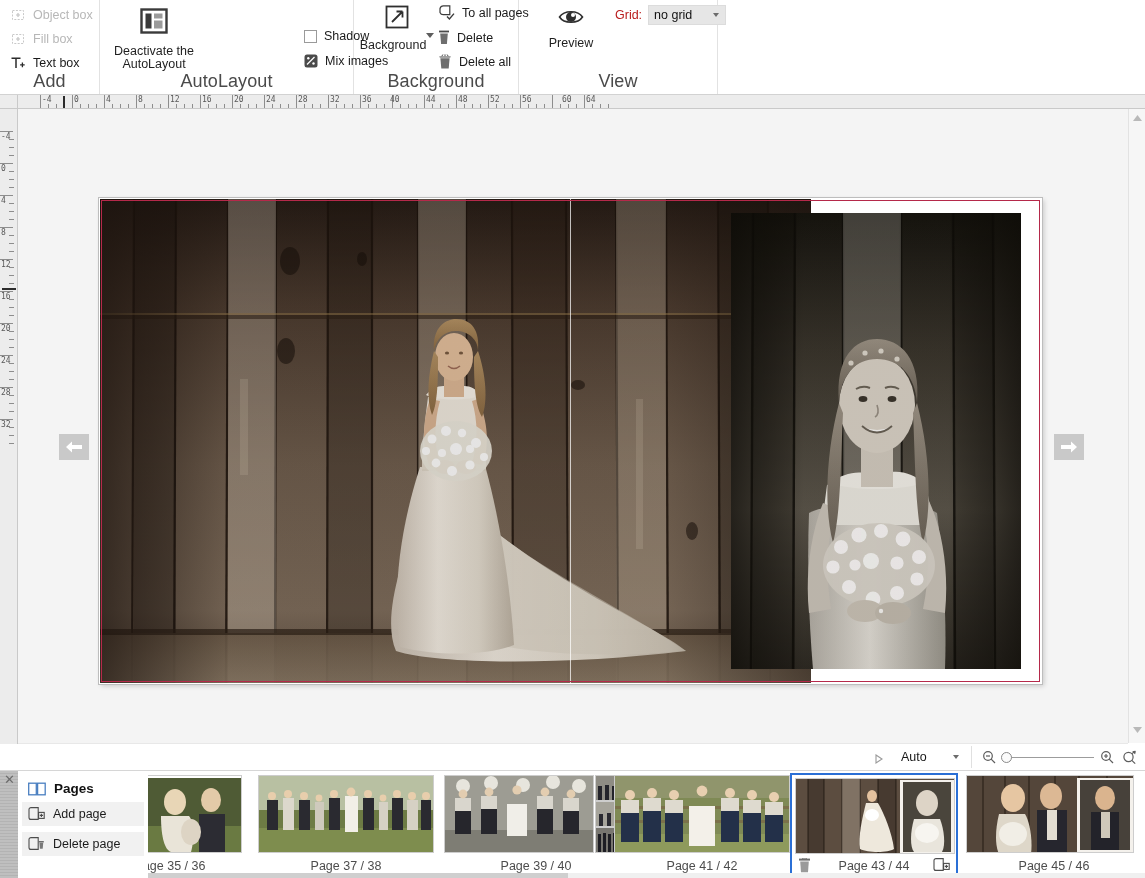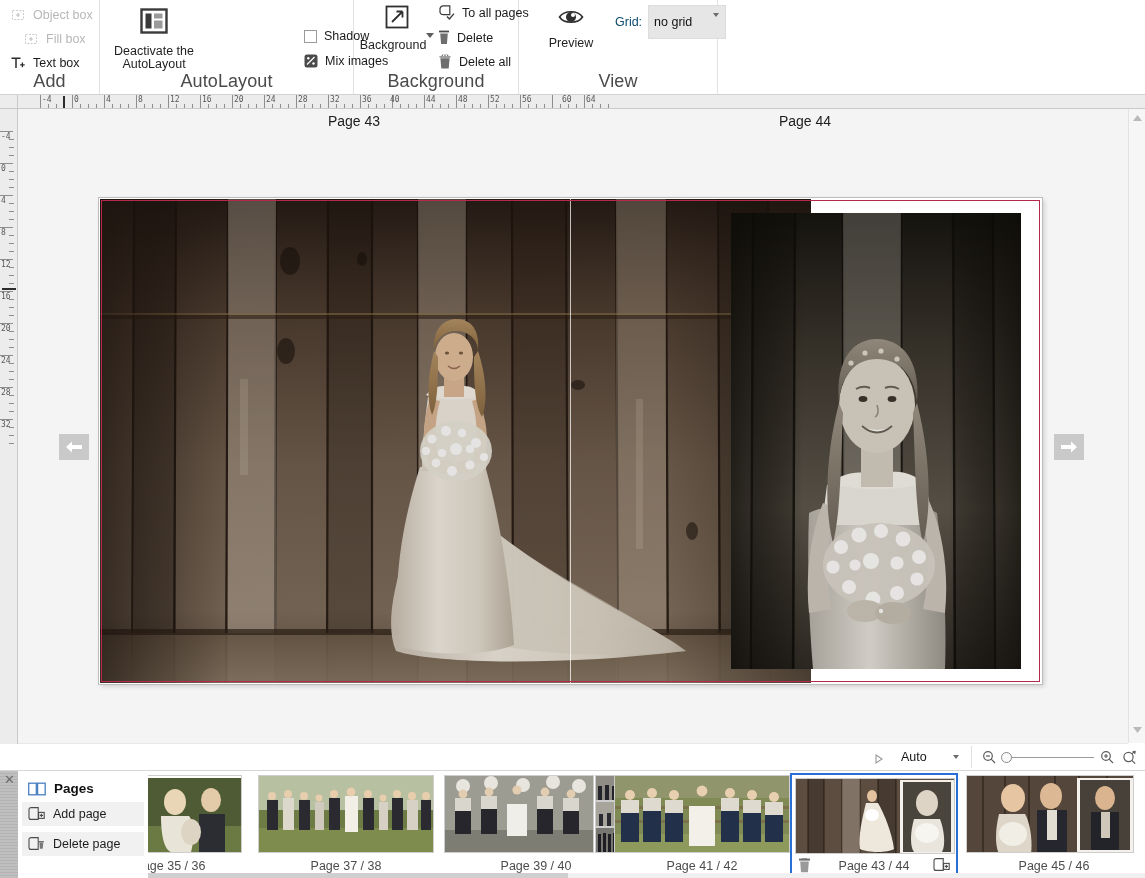--- a/index.html
+++ b/index.html
@@ -52,23 +52,23 @@
     white-space: nowrap;
   }
   .bigbtn .glyph { display: block; margin: 0 auto 5px auto; }
 
   .chk { display: flex; align-items: center; gap: 7px; font-size: 12.5px; white-space: nowrap; }
   .chkbox {
     width: 13px; height: 13px; border: 1px solid #9a9a9a; background: #fff;
     flex: 0 0 13px;
   }
 
-  .gridlabel { font-size: 12.5px; color: #0c4a6e; }
+  .gridlabel { font-size: 12.5px; color: #b91c1c; }
   .combo {
-    width: 78px; height: 34px; background: #e6e6e6;
+    width: 78px; height: 20px; background: #e6e6e6;
     border: 1px solid #dcdcdc;
     display: flex; align-items: center;
     font-size: 12.5px; padding-left: 5px;
     position: relative; color: #121212;
   }
   .combo .arr {
     position: absolute; right: 6px; top: 7px;
     width: 0; height: 0;
     border-left: 3.5px solid transparent;
     border-right: 3.5px solid transparent;
@@ -274,21 +274,21 @@
       <div class="smallitem disabled" style="left:4px; top:5px;">
         <span class="ic">
           <svg viewBox="0 0 16 16" width="16" height="16">
             <rect x="2.5" y="3.5" width="11" height="9" fill="none" stroke="#c9c9c9" stroke-dasharray="2 1.4"></rect>
             <path d="M8 6v4M6 8h4" stroke="#c2c2c2" stroke-width="1.2"></path>
           </svg>
         </span>
         <span>Object box</span>
       </div>
 
-      <div class="smallitem disabled" style="left:17px; top:29px;">
+      <div class="smallitem disabled" style="left:4px; top:29px;">
         <span class="ic">
           <svg viewBox="0 0 16 16" width="16" height="16">
             <rect x="2.5" y="3.5" width="11" height="9" fill="none" stroke="#c9c9c9" stroke-dasharray="2 1.4"></rect>
             <path d="M8 6v4M6 8h4" stroke="#c2c2c2" stroke-width="1.2"></path>
           </svg>
         </span>
         <span>Fill box</span>
       </div>
 
       <div class="smallitem" style="left:4px; top:53px;">
@@ -557,24 +557,20 @@
     <div class="tick" style="top: 310px; left: 0px; height: 1px; width: 13px;"></div>
     <div class="rlabel-v" style="top: 312px; left: 1px;">32</div>
     <div class="tick" style="top: 318px; left: 9px; height: 1px; width: 5px;"></div>
     <div class="tick" style="top: 326px; left: 9px; height: 1px; width: 5px;"></div>
     <div class="tick" style="top: 334px; left: 9px; height: 1px; width: 5px;"></div>
     <div style="position: absolute; left: 2px; top: 179px; width: 14px; height: 2px; background: rgb(43, 43, 43);"></div>
   </div>
 
 <div id="canvas">
 
-  <div id="page-labels">
-    <div class="page-label" style="left:236px; width:200px;">Page 43</div>
-    <div class="page-label" style="left:687px; width:200px;">Page 44</div>
-  </div>
 
   <div id="spread-shadow"></div>
 
   <div id="photo-left">
     <svg width="711" height="484" viewBox="0 0 711 484" preserveAspectRatio="none">
       <defs>
         <linearGradient id="wallg" x1="0" y1="0" x2="0" y2="1">
           <stop offset="0%" stop-color="#241a14"></stop>
           <stop offset="22%" stop-color="#4a3a2e"></stop>
           <stop offset="55%" stop-color="#6e5d4d"></stop>

